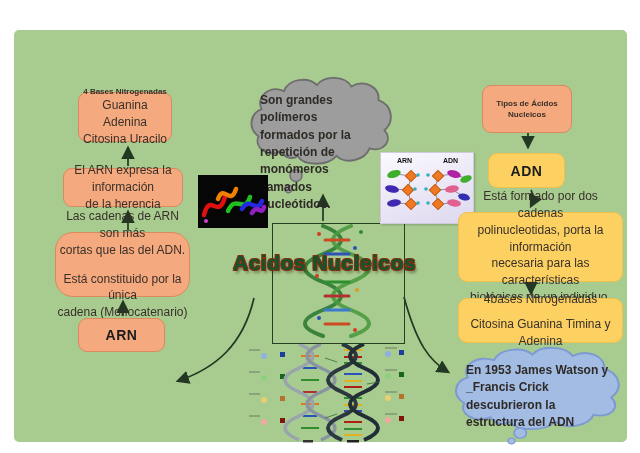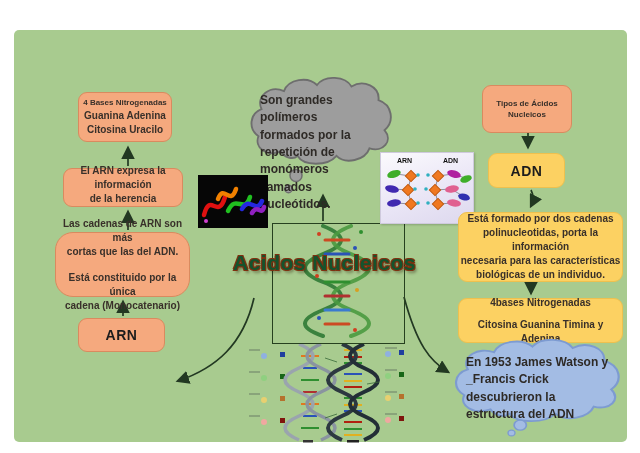--- a/index.html
+++ b/index.html
@@ -7,21 +7,21 @@
          font-family:"Liberation Sans",sans-serif;}
   #canvas{position:absolute;left:14px;top:30px;width:613px;height:412px;
           background:#a8cb8f;border-radius:5px;}
   .ml{white-space:pre-line;}
   
   .box{position:absolute;border-radius:9px;box-sizing:border-box;z-index:3;
        display:flex;flex-direction:column;justify-content:center;align-items:center;
        text-align:center;color:#2e2a26;}
   .salmon{background:#f5a97e;border:1.5px solid #d98a5f;}
   .yellow{background:#fcd162;border:1.5px solid #eec04e;}
-  .box-text{font-size:10px;font-weight:700;line-height:1.4;color:#39302a;}
+  .box-text{font-size:12px;font-weight:400;line-height:1.4;color:#39302a;}
   .box-title{font-size:8px;font-weight:700;color:#39302a;line-height:1.4;}
   .big-label{font-size:14px;font-weight:700;color:#1c1c1c;letter-spacing:.5px;}
   
   .cloud{position:absolute;z-index:3;}
   .cloud svg{position:absolute;left:0;top:0;width:100%;height:100%;}
   .cloud-text{position:absolute;left:8%;right:8%;top:16%;
               font-size:12px;font-weight:700;line-height:1.45;color:#2e2a26;z-index:2;}
   
   #main-title{position:absolute;left:232px;top:251px;width:185px;text-align:center;z-index:6;
       font-size:21px;font-weight:700;letter-spacing:.5px;color:#14532d;
@@ -61,21 +61,21 @@
       <path d="M404,297 C417,345 430,361 448,372" marker-end="url(#ah)"></path>
     </g>
   </svg>
 
   <div class="box salmon" style="left:78px;top:92px;width:94px;height:50px;">
     <div class="box-title">4 Bases Nitrogenadas</div>
     <div class="box-text ml">Guanina Adenina
 Citosina Uracilo</div>
   </div>
 
-  <div class="box salmon" style="left:63px;top:168px;width:120px;height:39px;justify-content:flex-end;">
+  <div class="box salmon" style="left:63px;top:168px;width:120px;height:39px;">
     <div class="box-text ml">El ARN  expresa la información
 de la herencia</div>
   </div>
 
   <div class="box salmon" style="left:55px;top:232px;width:135px;height:65px;border-radius:18px;">
     <div class="box-text ml">Las cadenas de ARN son más
 cortas que las del ADN.</div>
     <div class="box-text ml" style="margin-top:12px;">Está constituido por la única
 cadena (Monocatenario)</div>
   </div>
@@ -264,21 +264,21 @@
 polinucleotidas, porta la información
 necesaria para las características
 biológicas de un individuo.</div>
   </div>
 
   <div class="box yellow" style="left:458px;top:298px;width:165px;height:45px;align-items:center;">
     <div class="box-text">4bases Nitrogenadas</div>
     <div class="box-text" style="margin-top:8px;">Citosina Guanina Timina y Adenina</div>
   </div>
 
-  <div class="cloud" style="left:452px;top:338px;width:175px;height:100px;">
+  <div class="cloud" style="left:452px;top:346px;width:175px;height:100px;">
     <svg viewBox="0 0 200 140" preserveAspectRatio="none">
       <path d="M44,100 C24,108 8,94 14,80 C0,70 2,50 18,44 C10,26 30,12 48,20 C54,4 80,0 92,12
                C102,-2 130,0 138,14 C154,4 176,14 174,32 C192,38 196,60 182,72 C194,86 180,102 162,96
                C156,112 130,118 118,106 C106,120 74,120 66,106 C60,112 48,108 44,100 Z" fill="#a3bce4" stroke="#7d9bd1" stroke-width="2.5"></path>
       <circle cx="78" cy="122" r="7" fill="#a3bce4" stroke="#7d9bd1" stroke-width="2"></circle>
       <circle cx="68" cy="133" r="4" fill="#a3bce4" stroke="#7d9bd1" stroke-width="1.6"></circle>
     </svg>
     <div class="cloud-text ml">En 1953 James Watson y
 _Francis Crick
 descubrieron la

